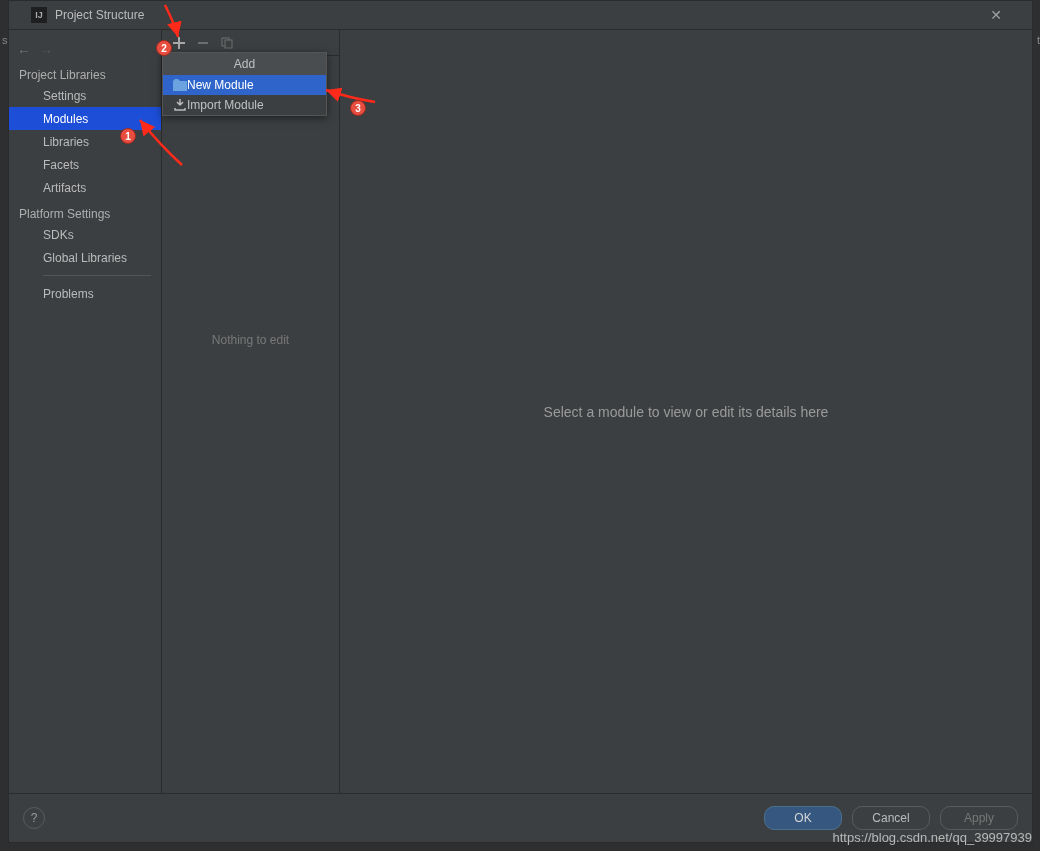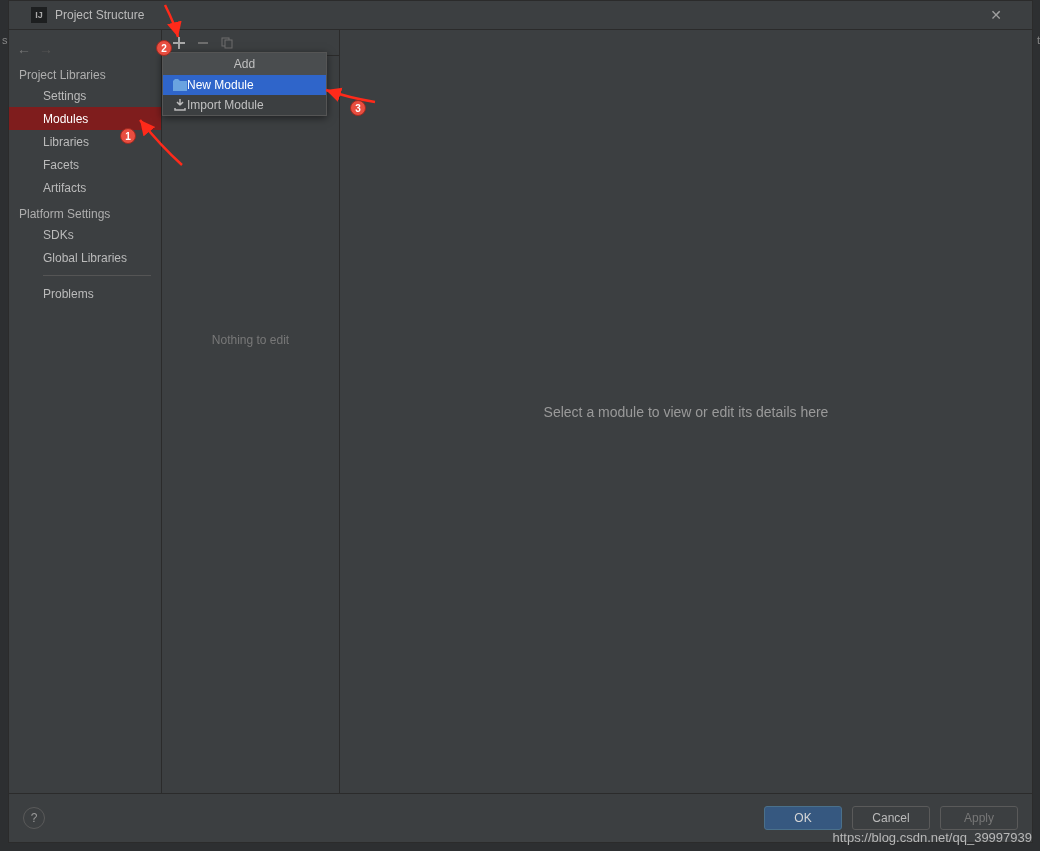--- a/index.html
+++ b/index.html
@@ -24,41 +24,41 @@
     .body { flex: 1; display: flex; border-top: 1px solid #2b2b2b; border-bottom: 1px solid #2b2b2b; min-height: 0; }
     .sidebar {
       width: 153px; background: #3c3f41; border-right: 1px solid #2b2b2b;
       display: flex; flex-direction: column; padding-top: 8px;
     }
     .navrow { height: 22px; display: flex; align-items: center; padding: 0 8px; gap: 8px; }
     .navarrow { color: #777; font-size: 14px; cursor: pointer; }
     .navarrow.disabled { color: #555; }
     .group { color: #aeaeae; padding: 8px 10px 2px 10px; font-size: 12px; }
     .item { height: 23px; display: flex; align-items: center; padding: 0 10px 0 34px; color: #bbbbbb; cursor: pointer; font-size: 12px; }
-    .item.selected { background: #7f1d1d; color: #ffffff; }
+    .item.selected { background: #1d4ed8; color: #ffffff; }
     .divider { height: 1px; background: #555; margin: 6px 10px 6px 34px; }
     .middle {
       width: 178px; background: #3c3f41; border-right: 1px solid #2b2b2b;
       display: flex; flex-direction: column; position: relative;
     }
     .toolbar {
       height: 26px; display: flex; align-items: center; gap: 2px; padding: 0 6px;
       border-bottom: 1px solid #2b2b2b;
     }
     .tbtn { width: 22px; height: 22px; display: flex; align-items: center; justify-content: center; color: #aaa; cursor: pointer; border-radius: 3px; }
     .tbtn.disabled { color: #666; }
     .midbody { flex: 1; display: flex; align-items: center; justify-content: center; color: #787878; font-size: 12px; }
     .right { flex: 1; background: #3c3f41; display: flex; align-items: center; justify-content: center; color: #9a9a9a; font-size: 14px; position: relative; }
     .footer {
       height: 48px; display: flex; align-items: center; padding: 0 14px;
       background: #3c3f41;
     }
     .helpbtn { width: 22px; height: 22px; border: 1px solid #5a5a5a; border-radius: 11px; display: flex; align-items: center; justify-content: center; color: #999; cursor: pointer; }
     .spacer { flex: 1; }
-    .btn { height: 24px; min-width: 78px; padding: 0 10px; display: flex; align-items: center; justify-content: center; border: 1px solid #5a5a5a; border-radius: 3px; margin-left: 10px; cursor: pointer; color: #bbbbbb; background: #3c3f41; font-size: 12px; }
+    .btn { height: 24px; min-width: 78px; padding: 0 10px; display: flex; align-items: center; justify-content: center; border: 1px solid #5a5a5a; border-radius: 10px; margin-left: 10px; cursor: pointer; color: #bbbbbb; background: #3c3f41; font-size: 12px; }
     .btn.primary { background: #365880; border-color: #4a708b; color: #d6d6d6; }
     .btn.disabled { color: #777; }
     .popup {
       position: absolute; left: 162px; top: 52px; width: 165px;
       background: #3c3f41; border: 1px solid #555; box-shadow: 0 2px 8px rgba(0,0,0,0.5);
       z-index: 50;
     }
     .pophead { height: 22px; background: #4a4d4f; color: #c0c0c0; display: flex; align-items: center; justify-content: center; font-size: 12px; }
     .popitem { height: 20px; display: flex; align-items: center; padding: 0 10px; font-size: 12px; color: #c0c0c0; cursor: pointer; }
     .popitem.sel { background: #2f65ca; color: #fff; }

